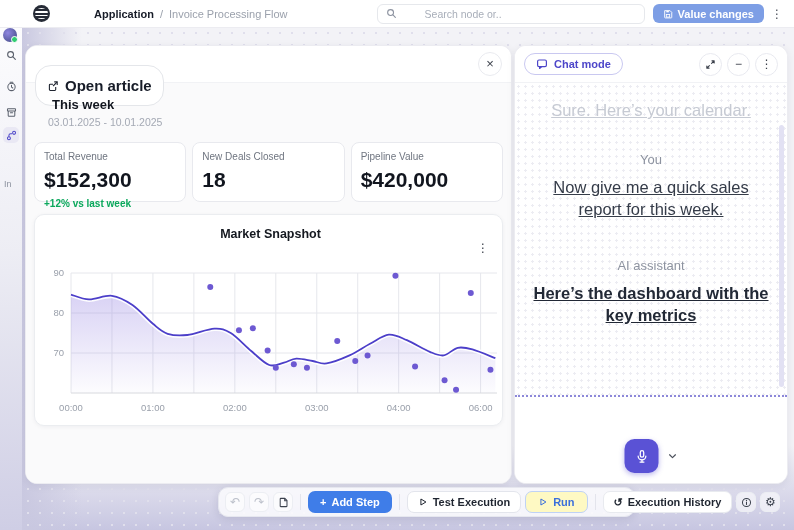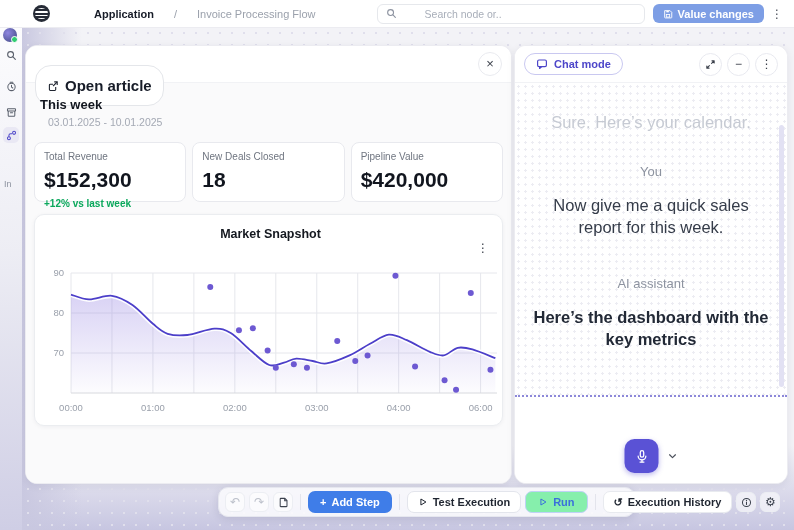--- a/index.html
+++ b/index.html
@@ -6,21 +6,21 @@
   body{width:794px;height:530px;overflow:hidden;font-family:"Liberation Sans","DejaVu Sans",sans-serif;
        -webkit-font-smoothing:antialiased;color:#1f2430;}
   .screen{position:relative;width:794px;height:530px;background:#f3f3f7;}
 
   
   .topbar{position:absolute;left:0;top:0;width:794px;height:27px;background:#fff;
           border-bottom:1px solid #ececf1;display:flex;align-items:center;z-index:30;}
   .logo{width:17px;height:17px;border-radius:50%;margin-left:33px;background:#262b36;position:relative;overflow:hidden;flex:none;}
   .logo:before{content:"";position:absolute;left:2px;right:2px;top:3px;height:11px;
           background:repeating-linear-gradient(180deg,#fff 0 1.3px,transparent 1.3px 3.4px);border-radius:50%;}
-  .crumbs{display:flex;align-items:center;gap:20px;margin-left:44px;font-size:11px;}
+  .crumbs{display:flex;align-items:center;gap:6px;margin-left:44px;font-size:11px;}
   .crumb-app{font-weight:700;color:#171c28;}
   .crumb-sep,.crumb-page{color:#9ba1ac;}
   .search-box{margin-left:auto;width:250px;height:18px;border:1px solid #e6e8ec;border-radius:6px;
           display:flex;align-items:center;gap:6px;padding:0 8px;color:#a8aeb9;background:#fff;}
   .search-box input{border:none;outline:none;font-size:10.5px;flex:1;color:#4a4f5a;background:transparent;
           font-family:"Liberation Sans",sans-serif;margin-left:20px;}
   .search-box input::placeholder{color:#a8aeb9;}
   .save-btn{margin-left:8px;height:19px;display:flex;align-items:center;gap:5px;background:#7d9ee5;color:#fff;
           border:none;border-radius:6px;font-size:11px;font-weight:600;padding:0 10px;cursor:pointer;}
   .topbar-kebab{margin:0 10px 0 6px;color:#4a4f5a;font-size:12px;width:14px;text-align:center;cursor:pointer;}
@@ -50,21 +50,21 @@
   .panel-left{left:25px;top:45px;width:485px;height:437px;}
   .panel-right{left:514px;top:45px;width:272px;height:437px;}
 
   
   .lp-header{height:36px;display:flex;align-items:center;padding:0 9px;border-bottom:1px solid #f1f2f5;background:#fff;}
   .open-article{display:flex;align-items:center;gap:6px;border:1px solid #e4e6ea;border-radius:16px;background:#fff;
           padding:11px 11px;font-size:15px;font-weight:600;color:#171c28;cursor:pointer;margin-top:43px;}
   .close-btn{margin-left:auto;width:24px;height:24px;border-radius:50%;border:1px solid #e9eaef;background:#fff;
           color:#3a3f4a;font-size:13px;line-height:22px;text-align:center;cursor:pointer;padding:0;}
   .lp-body{height:400px;background:#fafafb;padding:12px 8px 0 8px;box-sizing:border-box;}
-  .week-title{font-size:13px;font-weight:700;color:#12161f;margin:2px 0 4px 6px;}
+  .week-title{font-size:13px;font-weight:700;color:#12161f;margin:2px 0 4px 18px;}
   .week-range{font-size:10.5px;color:#a4a9b4;margin-left:14px;}
   .metric-row{display:flex;gap:6px;margin-top:14px;}
   .metric-card{flex:1;background:#fff;border:1px solid #e8e9ee;border-radius:8px;padding:8px 9px 7px 9px;height:60px;box-sizing:border-box;}
   .metric-label{font-size:10px;color:#6f7580;}
   .metric-value{font-size:21px;font-weight:700;color:#11151e;margin-top:6px;}
   .metric-delta{font-size:10px;color:#0aa85c;font-weight:600;margin-top:6px;}
 
   .chart-card{margin-top:12px;background:#fff;border:1px solid #ebedf0;border-radius:10px;
           box-shadow:0 1px 4px rgba(25,25,60,.05);height:212px;box-sizing:border-box;padding:10px 4px 0 6px;}
   .chart-head{display:flex;align-items:center;padding:2px 8px 0 10px;flex-direction:column;}
@@ -75,21 +75,21 @@
 
   
   .rp-header{height:36px;display:flex;align-items:center;padding:0 9px;border-bottom:1px solid #f1f2f5;background:#fff;}
   .chat-badge{display:flex;align-items:center;gap:6px;border:1px solid #c9c8f0;border-radius:16px;background:#fff;
           padding:4px 11px;font-size:11px;font-weight:600;color:#4d46c9;cursor:pointer;}
   .rp-header-btns{margin-left:auto;display:flex;gap:5px;}
   .circle-btn{width:23px;height:23px;border-radius:50%;border:1px solid #e8e9ef;background:#fff;color:#3a3f4a;
           display:flex;align-items:center;justify-content:center;font-size:12px;cursor:pointer;padding:0;}
   .rp-msgs{position:relative;height:312px;box-sizing:border-box;text-align:center;
           background:radial-gradient(circle,#ececf2 1px,transparent 1.15px) 0 0/7px 7px,#fff;padding-top:13px;}
-  .msg{width:236px;margin:16px auto;font-size:16.5px;line-height:1.32;color:#353c49;}
+  .msg{width:236px;margin:4px auto;font-size:16.5px;line-height:1.32;color:#353c49;text-decoration:underline;}
   .msg-faded{color:#c6cad3;}
   .msg-role{font-size:13px;color:#8d93a0;margin:30px auto 10px auto;}
   .msg-ai{font-weight:700;color:#222936;}
   .rp-scrollbar{position:absolute;right:3px;top:42px;bottom:8px;width:5px;border-radius:3px;background:#e2e1f3;cursor:pointer;}
   .rp-footer{position:relative;height:88px;border-top:2px dotted #8d88d9;background:#fff;}
   .mic-row{position:absolute;left:50%;top:42px;transform:translateX(-50%);display:flex;align-items:center;gap:9px;}
   .mic-btn{width:34px;height:34px;border-radius:10px;border:none;background:#5a52d5;display:flex;align-items:center;
           justify-content:center;cursor:pointer;box-shadow:0 2px 5px rgba(80,70,210,.35);}
   .mic-caret{color:#4a4f5a;display:flex;cursor:pointer;}
 
@@ -99,21 +99,21 @@
           display:flex;align-items:center;gap:4px;padding:0 6px;box-sizing:border-box;z-index:25;}
   .tb-icon{width:20px;height:20px;border:1px solid #eceef3;border-radius:6px;background:rgba(255,255,255,.6);
           display:flex;align-items:center;justify-content:center;font-size:12px;cursor:pointer;padding:0;flex:none;}
   .tb-disabled{color:#bcc0ca;}
   .tb-dark{color:#3c424e;}
   .tb-div{width:1px;height:16px;background:#e3e4ec;margin:0 3px;flex:none;}
   .tb-btn{height:22px;display:flex;align-items:center;gap:5px;border-radius:7px;font-size:11px;font-weight:600;
           cursor:pointer;padding:0 10px;flex:none;}
   .btn-add{background:#3f7de8;color:#fff;border:none;padding:0 12px;}
   .btn-test{background:#fff;color:#1f2530;border:1px solid #e3e5ec;}
-  .btn-run{background:#86efac;color:#3a6fdb;border:1px solid #bfd2f5;padding:0 12px;}
+  .btn-run{background:#fef9c3;color:#3a6fdb;border:1px solid #bfd2f5;padding:0 12px;}
   .btn-history{background:#fff;color:#1f2530;border:1px solid #e8eaef;}
   .ico{display:inline-flex;flex:none;}
 </style>
 </head>
 <body>
 
 <div class="screen">
 
   <div class="topbar">
     <div class="logo"></div>

